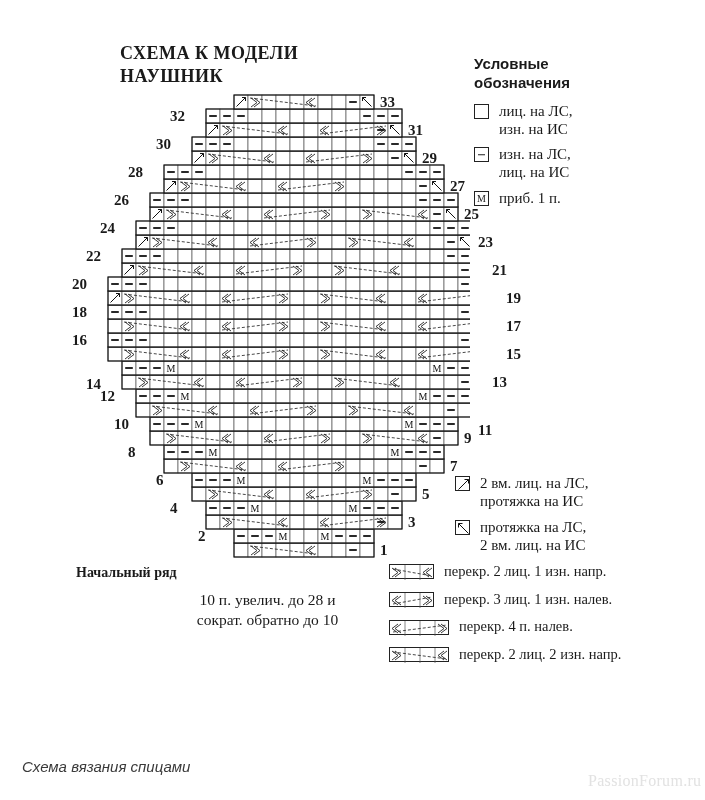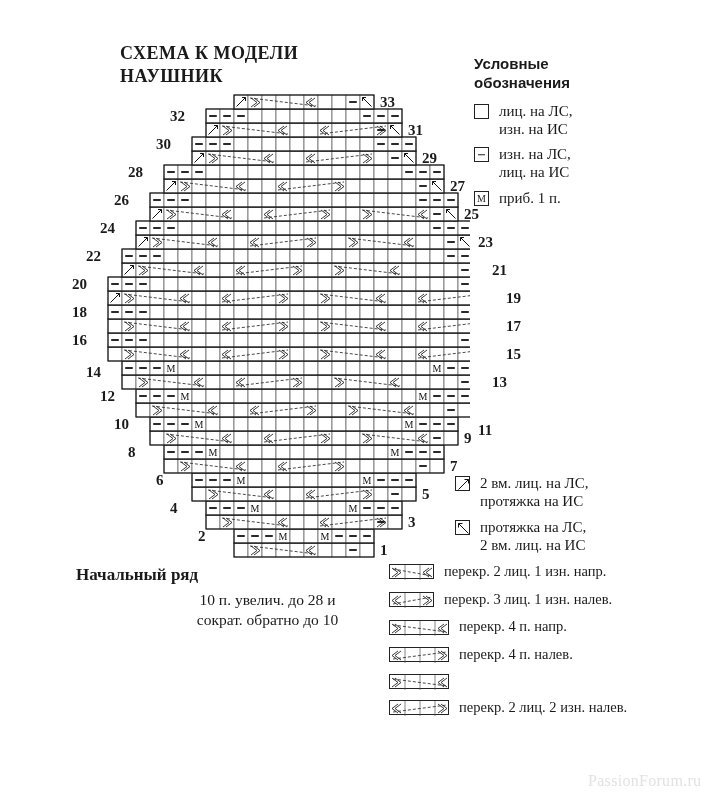--- a/index.html
+++ b/index.html
@@ -78,21 +78,21 @@
     font-size:15px;
     font-family:"Liberation Serif", serif;
     white-space:nowrap;
   }
   .rownum.left{}
   .rownum.right{text-align:center;}
 
   
   #start-row-label{
     position:absolute;left:76px;top:565px;
-    font-weight:bold;font-size:17px;
+    font-weight:bold;font-size:14px;
     font-family:"Liberation Serif", serif;
   }
   #chart-note{
     position:absolute;left:150px;top:590px;width:235px;
     text-align:center;font-size:15.5px;line-height:1.3;
   }
 
   
   #caption{
     position:absolute;left:22px;top:758px;
@@ -1113,21 +1113,21 @@
           <path d="M315 98 L309 102.5 L315 107 M312 98 L306 102.5 L312 107" stroke="#222" stroke-width="0.9"></path>
           <line x1="349.2" x2="356.8" y1="102" y2="102" stroke="#111" stroke-width="1.8"></line>
         </g>
       </svg>
       <div class="rownum left" style="top: 528px; left: 198px; width: 30px;">2</div>
       <div class="rownum left" style="top: 500px; left: 170px; width: 30px;">4</div>
       <div class="rownum left" style="top: 472px; left: 156px; width: 30px;">6</div>
       <div class="rownum left" style="top: 444px; left: 128px; width: 30px;">8</div>
       <div class="rownum left" style="top: 416px; left: 114px; width: 30px;">10</div>
       <div class="rownum left" style="top: 388px; left: 100px; width: 30px;">12</div>
-      <div class="rownum left" style="top: 364px; left: 86px; width: 30px;">14</div>
+      <div class="rownum left" style="top: 376px; left: 86px; width: 30px;">14</div>
       <div class="rownum left" style="top: 332px; left: 72px; width: 30px;">16</div>
       <div class="rownum left" style="top: 304px; left: 72px; width: 30px;">18</div>
       <div class="rownum left" style="top: 276px; left: 72px; width: 30px;">20</div>
       <div class="rownum left" style="top: 248px; left: 86px; width: 30px;">22</div>
       <div class="rownum left" style="top: 220px; left: 100px; width: 30px;">24</div>
       <div class="rownum left" style="top: 192px; left: 114px; width: 30px;">26</div>
       <div class="rownum left" style="top: 164px; left: 128px; width: 30px;">28</div>
       <div class="rownum left" style="top: 136px; left: 156px; width: 30px;">30</div>
       <div class="rownum left" style="top: 108px; left: 170px; width: 30px;">32</div>
       <div class="rownum right" style="top: 542px; left: 380px;">1</div>
@@ -1244,35 +1244,20 @@
         </div>
         <div class="leg-txt">перекр. 3 лиц. 1 изн. налев.</div>
       </div>
       <div class="leg-row">
         <div class="leg-sym">
           <div class="cablebox w4">
             <svg width="60" height="15">
               <line x1="15" x2="15" y1="0" y2="15" stroke="#555" stroke-width="0.7"></line>
               <line x1="30" x2="30" y1="0" y2="15" stroke="#555" stroke-width="0.7"></line>
               <line x1="45" x2="45" y1="0" y2="15" stroke="#555" stroke-width="0.7"></line>
-              <path d="M3 4 L57 11" stroke="#333" stroke-width="0.9" stroke-dasharray="3,2" fill="none"></path>
-              <path d="M2 3 L8 7.5 L2 12 M5 3 L11 7.5 L5 12" stroke="#222" stroke-width="0.9" fill="none"></path>
-              <path d="M57 3 L51 7.5 L57 12 M54 3 L48 7.5 L54 12" stroke="#222" stroke-width="0.9" fill="none"></path>
-            </svg>
-          </div>
-        </div>
-        <div class="leg-txt">перекр. 4 п. напр.</div>
-      </div>
-      <div class="leg-row">
-        <div class="leg-sym">
-          <div class="cablebox w4">
-            <svg width="60" height="15">
-              <line x1="15" x2="15" y1="0" y2="15" stroke="#555" stroke-width="0.7"></line>
-              <line x1="30" x2="30" y1="0" y2="15" stroke="#555" stroke-width="0.7"></line>
-              <line x1="45" x2="45" y1="0" y2="15" stroke="#555" stroke-width="0.7"></line>
               <path d="M3 11 L57 4" stroke="#333" stroke-width="0.9" stroke-dasharray="3,2" fill="none"></path>
               <path d="M11 3 L5 7.5 L11 12 M8 3 L2 7.5 L8 12" stroke="#222" stroke-width="0.9" fill="none"></path>
               <path d="M48 3 L54 7.5 L48 12 M51 3 L57 7.5 L51 12" stroke="#222" stroke-width="0.9" fill="none"></path>
             </svg>
           </div>
         </div>
         <div class="leg-txt">перекр. 4 п. налев.</div>
       </div>
       <div class="leg-row">
         <div class="leg-sym">
@@ -1280,33 +1265,20 @@
             <svg width="60" height="15">
               <line x1="15" x2="15" y1="0" y2="15" stroke="#555" stroke-width="0.7"></line>
               <line x1="30" x2="30" y1="0" y2="15" stroke="#555" stroke-width="0.7"></line>
               <line x1="45" x2="45" y1="0" y2="15" stroke="#555" stroke-width="0.7"></line>
               <path d="M3 4 L57 11" stroke="#333" stroke-width="0.9" stroke-dasharray="3,2" fill="none"></path>
               <path d="M2 3 L8 7.5 L2 12 M5 3 L11 7.5 L5 12" stroke="#222" stroke-width="0.9" fill="none"></path>
               <path d="M57 3 L51 7.5 L57 12 M54 3 L48 7.5 L54 12" stroke="#222" stroke-width="0.9" fill="none"></path>
             </svg>
           </div>
         </div>
-      </div>
-      <div class="leg-row">
-        <div class="leg-sym">
-          <div class="cablebox w4">
-            <svg width="60" height="15">
-              <line x1="15" x2="15" y1="0" y2="15" stroke="#555" stroke-width="0.7"></line>
-              <line x1="30" x2="30" y1="0" y2="15" stroke="#555" stroke-width="0.7"></line>
-              <line x1="45" x2="45" y1="0" y2="15" stroke="#555" stroke-width="0.7"></line>
-              <path d="M3 11 L57 4" stroke="#333" stroke-width="0.9" stroke-dasharray="3,2" fill="none"></path>
-              <path d="M11 3 L5 7.5 L11 12 M8 3 L2 7.5 L8 12" stroke="#222" stroke-width="0.9" fill="none"></path>
-              <path d="M48 3 L54 7.5 L48 12 M51 3 L57 7.5 L51 12" stroke="#222" stroke-width="0.9" fill="none"></path>
-            </svg>
-          </div>
-        </div>
-        <div class="leg-txt">перекр. 2 лиц. 2 изн. налев.</div>
+        <div class="leg-txt">перекр. 2 лиц. 2 изн. напр.</div>
       </div>
     </div>
 
+  <div id="caption">Схема вязания спицами</div>
   <div id="watermark">PassionForum.ru</div>
 
 </div>
 
 </body></html>

